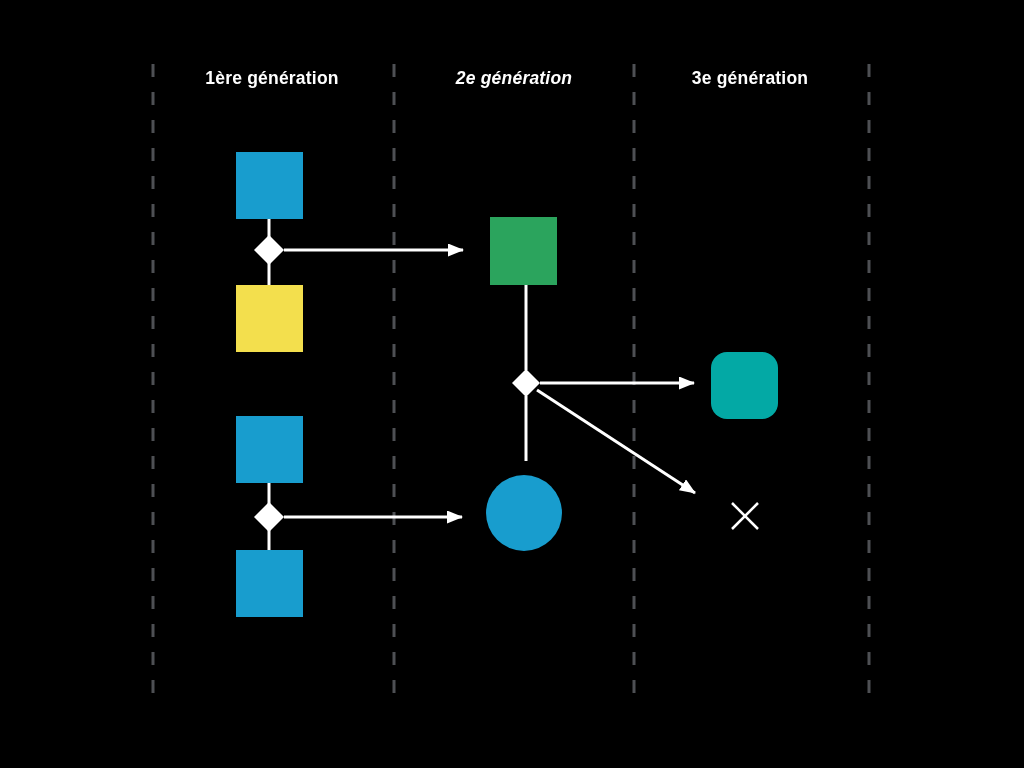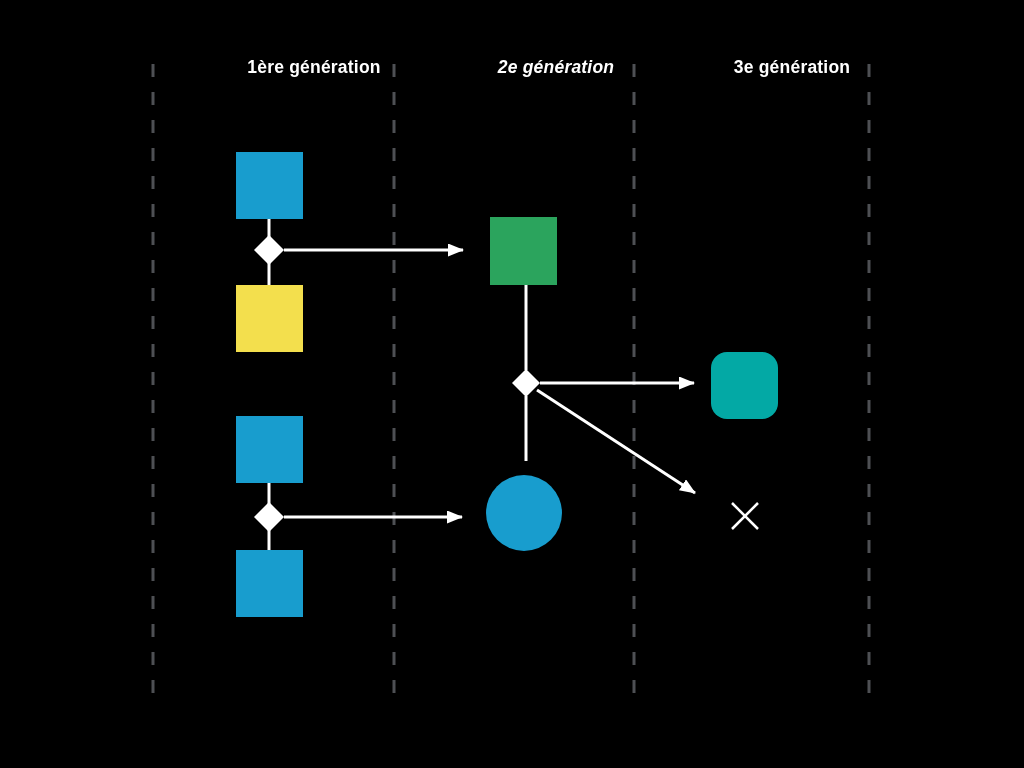--- a/index.html
+++ b/index.html
@@ -10,29 +10,28 @@
   }
   .stage {
     position: relative;
     width: 1024px;
     height: 768px;
     background: #000000;
     overflow: hidden;
   }
   .col-header {
     position: absolute;
-    top: 56px;
+    top: 67px;
     transform: translateX(-50%);
     color: #ffffff;
     font-size: 17.5px;
     font-weight: bold;
     line-height: 22px;
     white-space: nowrap;
     letter-spacing: 0.2px;
-    margin-left: 42px;
   }
   svg.diagram {
     position: absolute;
     left: 0;
     top: 0;
   }
 </style>
 </head>
 <body>
 

